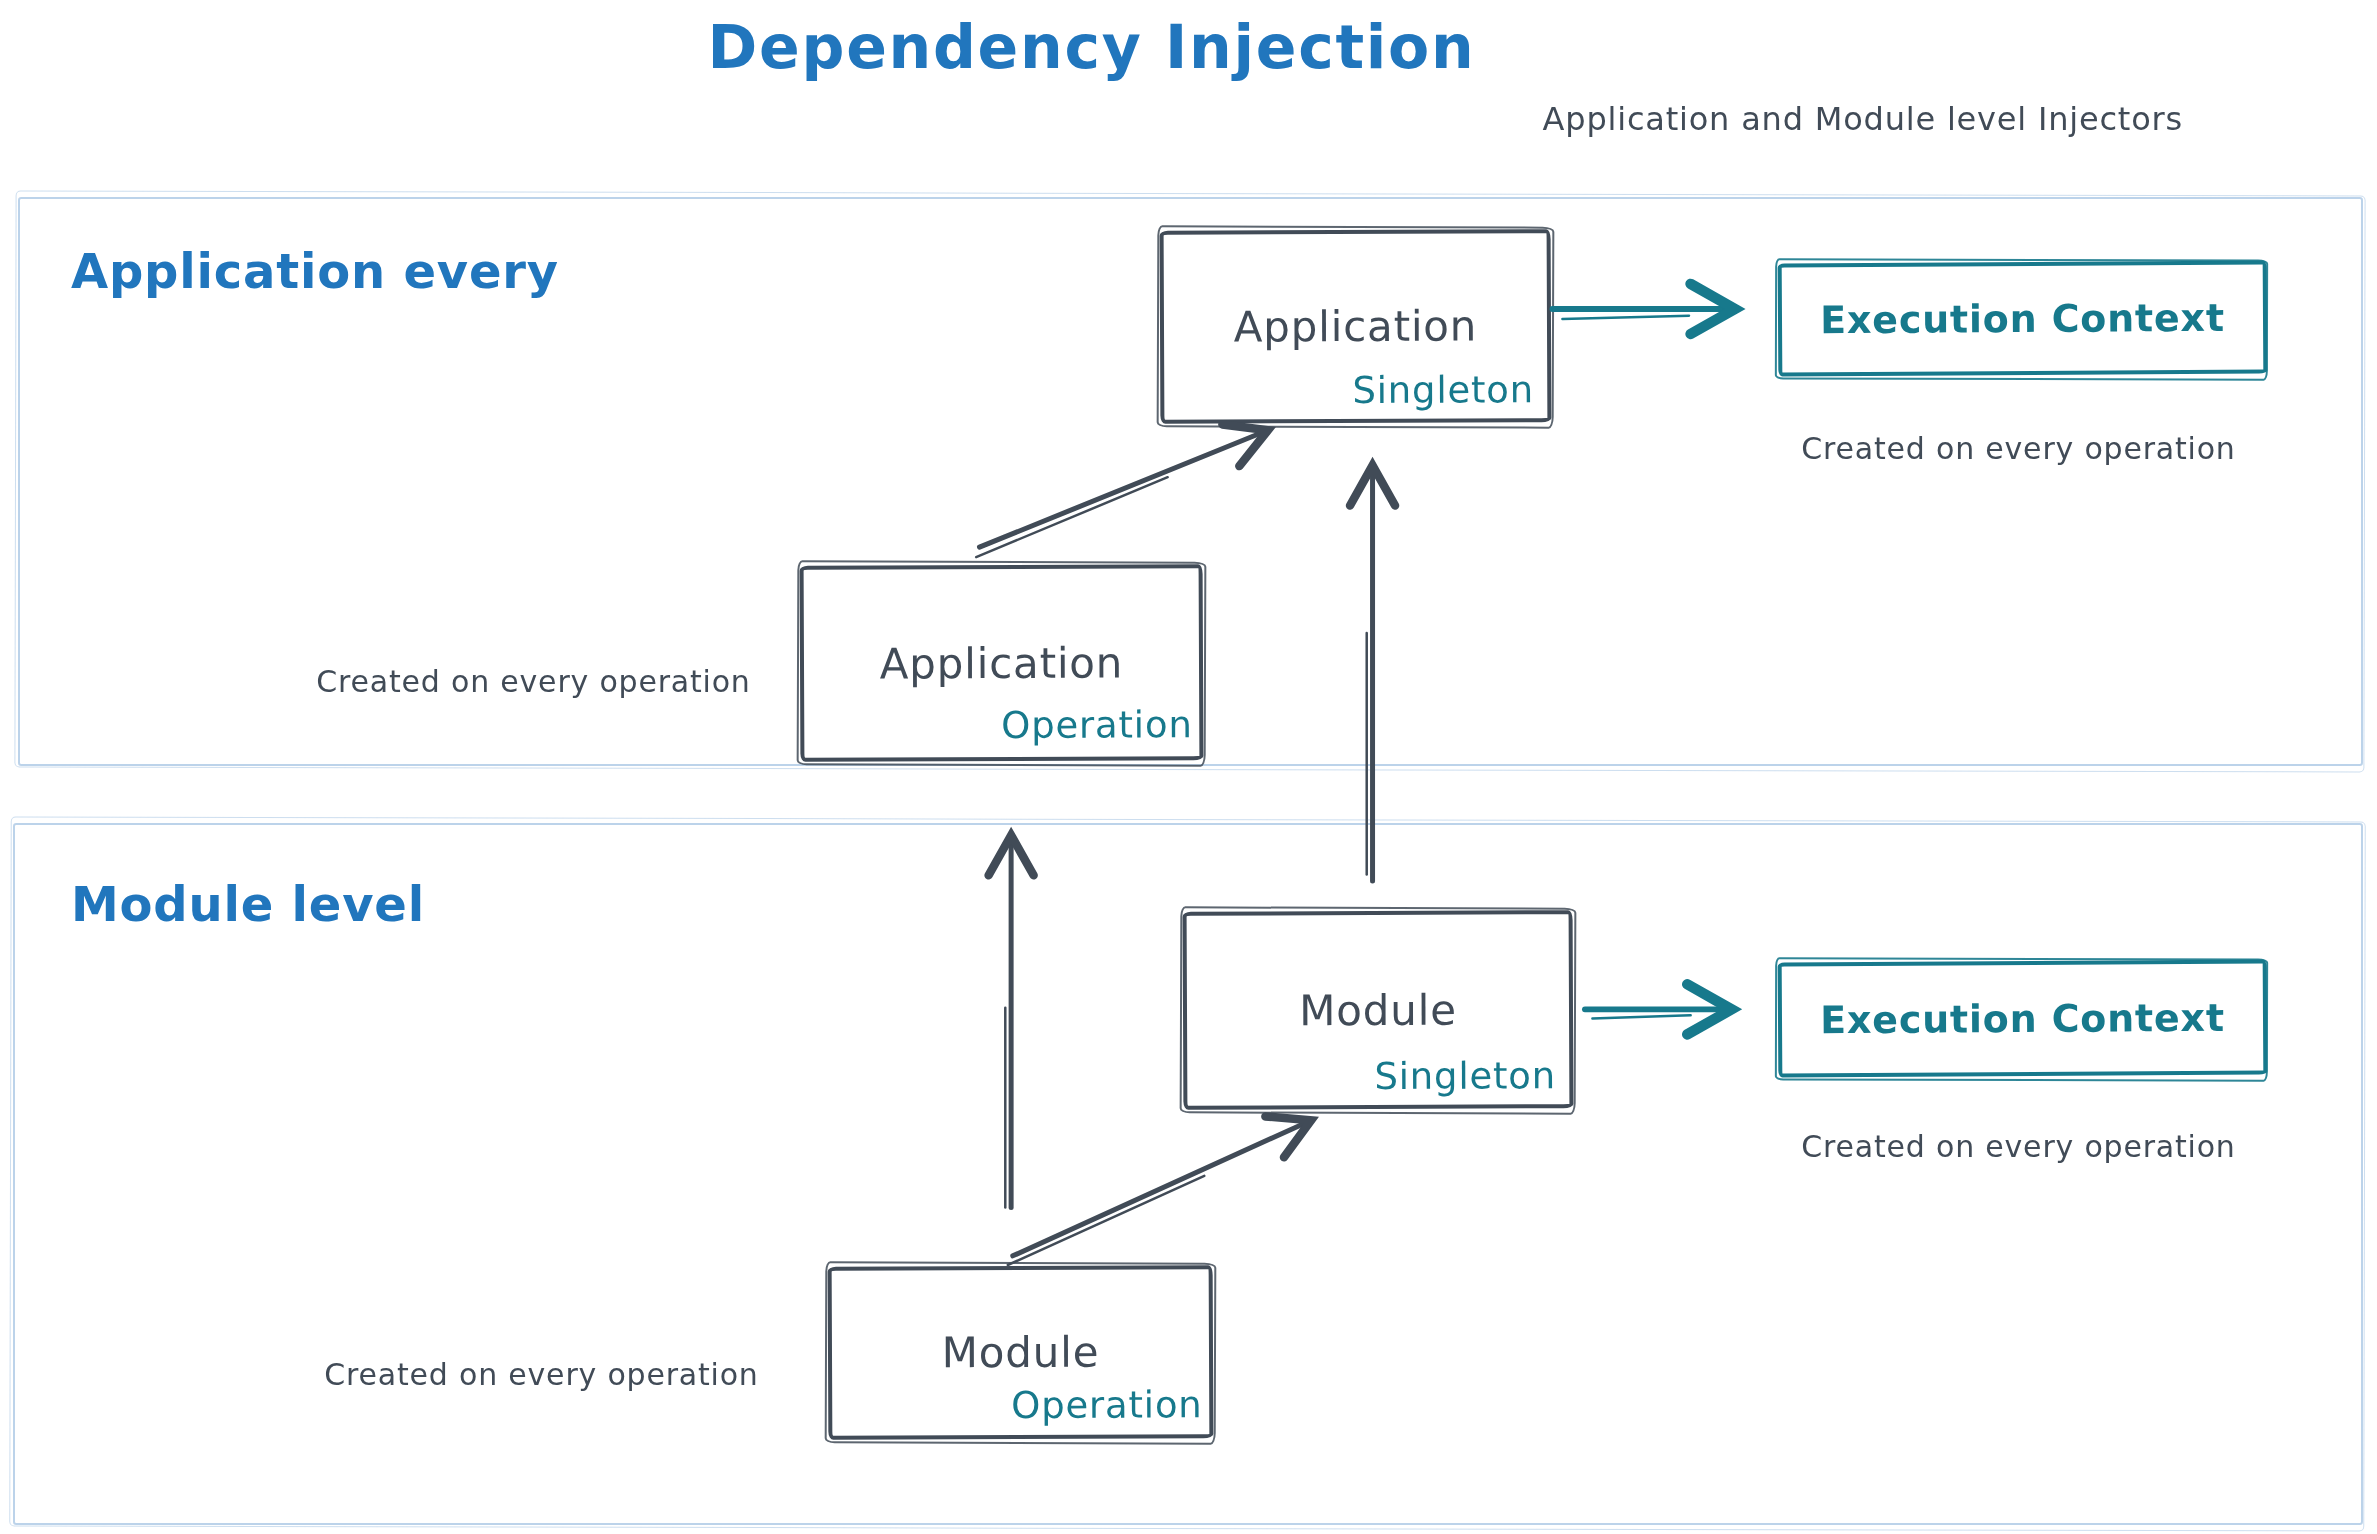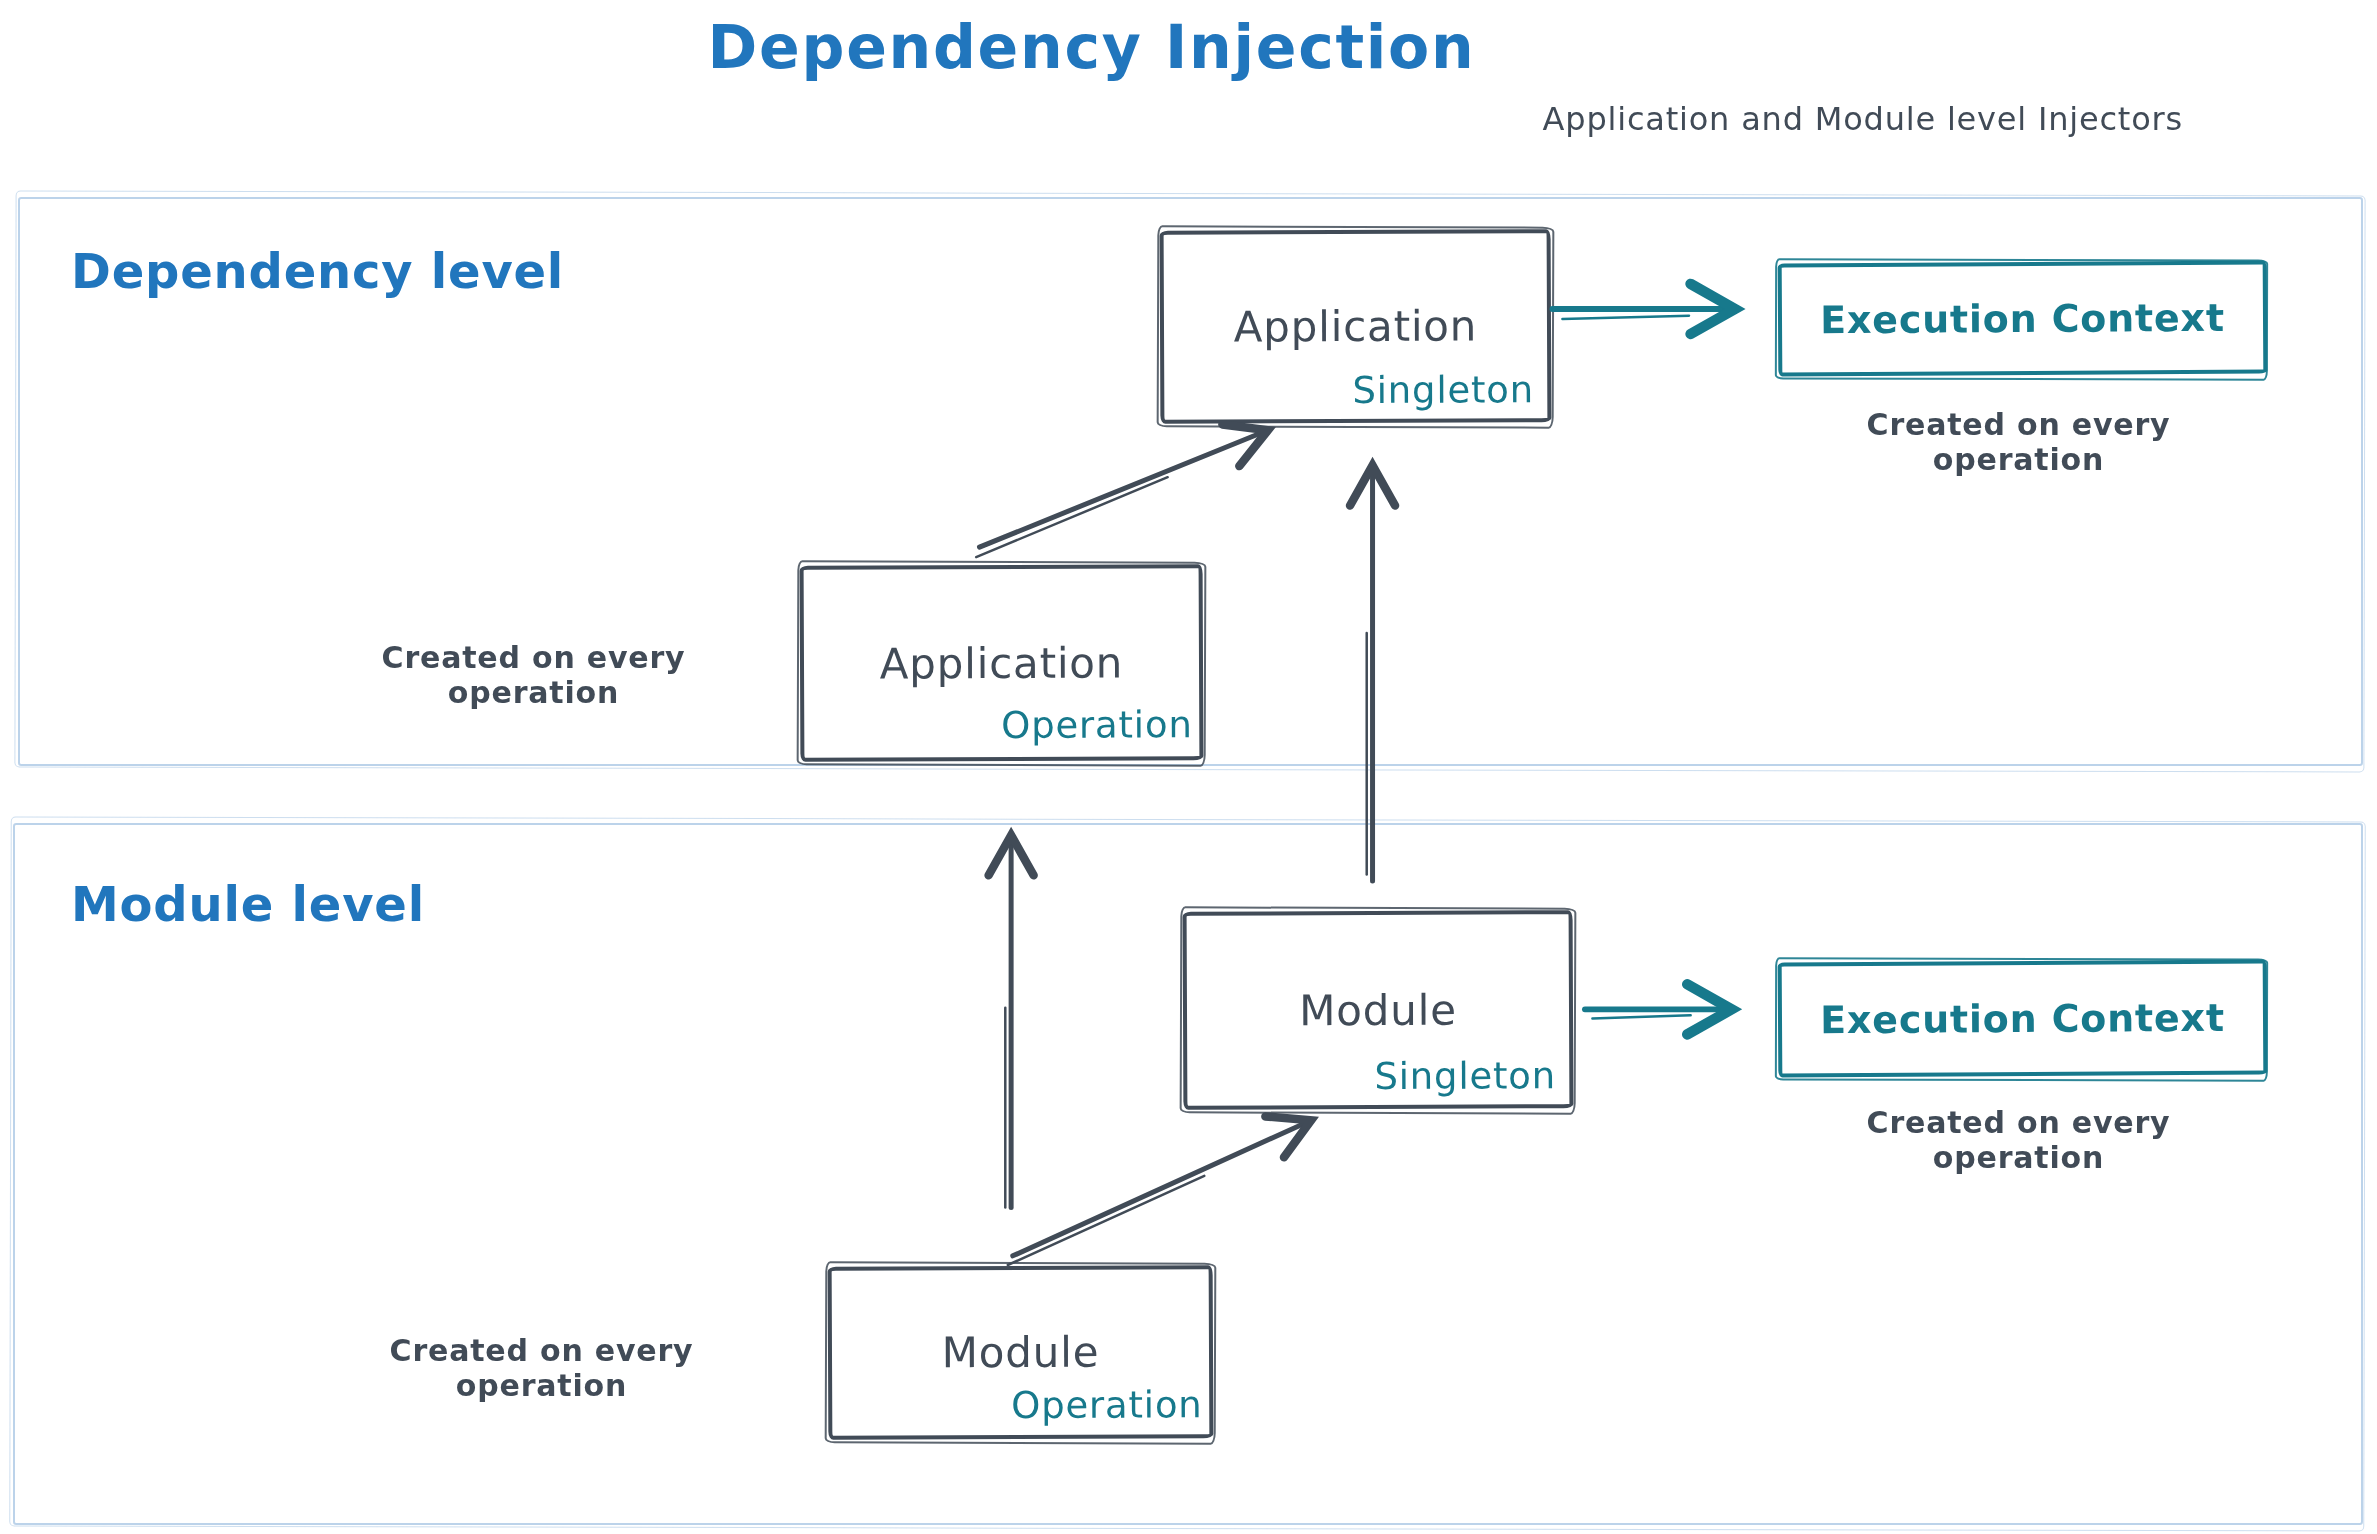--- a/index.html
+++ b/index.html
@@ -55,37 +55,38 @@
     transform:rotate(-.35deg);
     display:flex;align-items:center;justify-content:center;
   }
   .exec::after{
     content:'';position:absolute;inset:-7.5px -5.8px -8.3px -6.7px;border:2.5px solid var(--teal);
     border-radius:4.2px 10px 4.2px 8.3px / 8.3px 4.2px 10px 4.2px;transform:rotate(.5deg);
     opacity:.9;pointer-events:none;
   }
   .exec-title{font-size:38px;font-weight:600;color:var(--teal);letter-spacing:0.8px;}
   .caption{
-    position:absolute;font-size:30px;font-weight:700;color:var(--ink);text-align:center;
+    position:absolute;font-size:30px;font-weight:400;color:var(--ink);text-align:center;
     letter-spacing:0.8px;
+    margin-top:24px;
   }
   #arrows{position:absolute;left:0;top:0;pointer-events:none;}
 </style>
 </head>
 <body>
 
 <div id="canvas">
 
   <div class="header-wrap">
     <div class="diagram-title">Dependency Injection</div>
     <div class="diagram-subtitle">Application and Module level Injectors</div>
   </div>
 
   <div class="section" style="left:18.3px;top:197px;width:2341px;height:565px;"></div>
-  <div class="section-label" style="left:71px;top:243px;">Dependency level</div>
+  <div class="section-label" style="left:71px;top:243px;">Application every</div>
 
   <div class="node" style="left:1160px;top:230px;width:383px;height:185px;">
     <div class="node-title">Application</div>
     <div class="node-scope">Singleton</div>
   </div>
 
   <div class="exec" style="left:1778px;top:262px;width:481px;height:105px;">
     <div class="exec-title">Execution Context</div>
   </div>
   <div class="caption" style="left:1778px;top:407px;width:481px;">Created on every operation</div>

